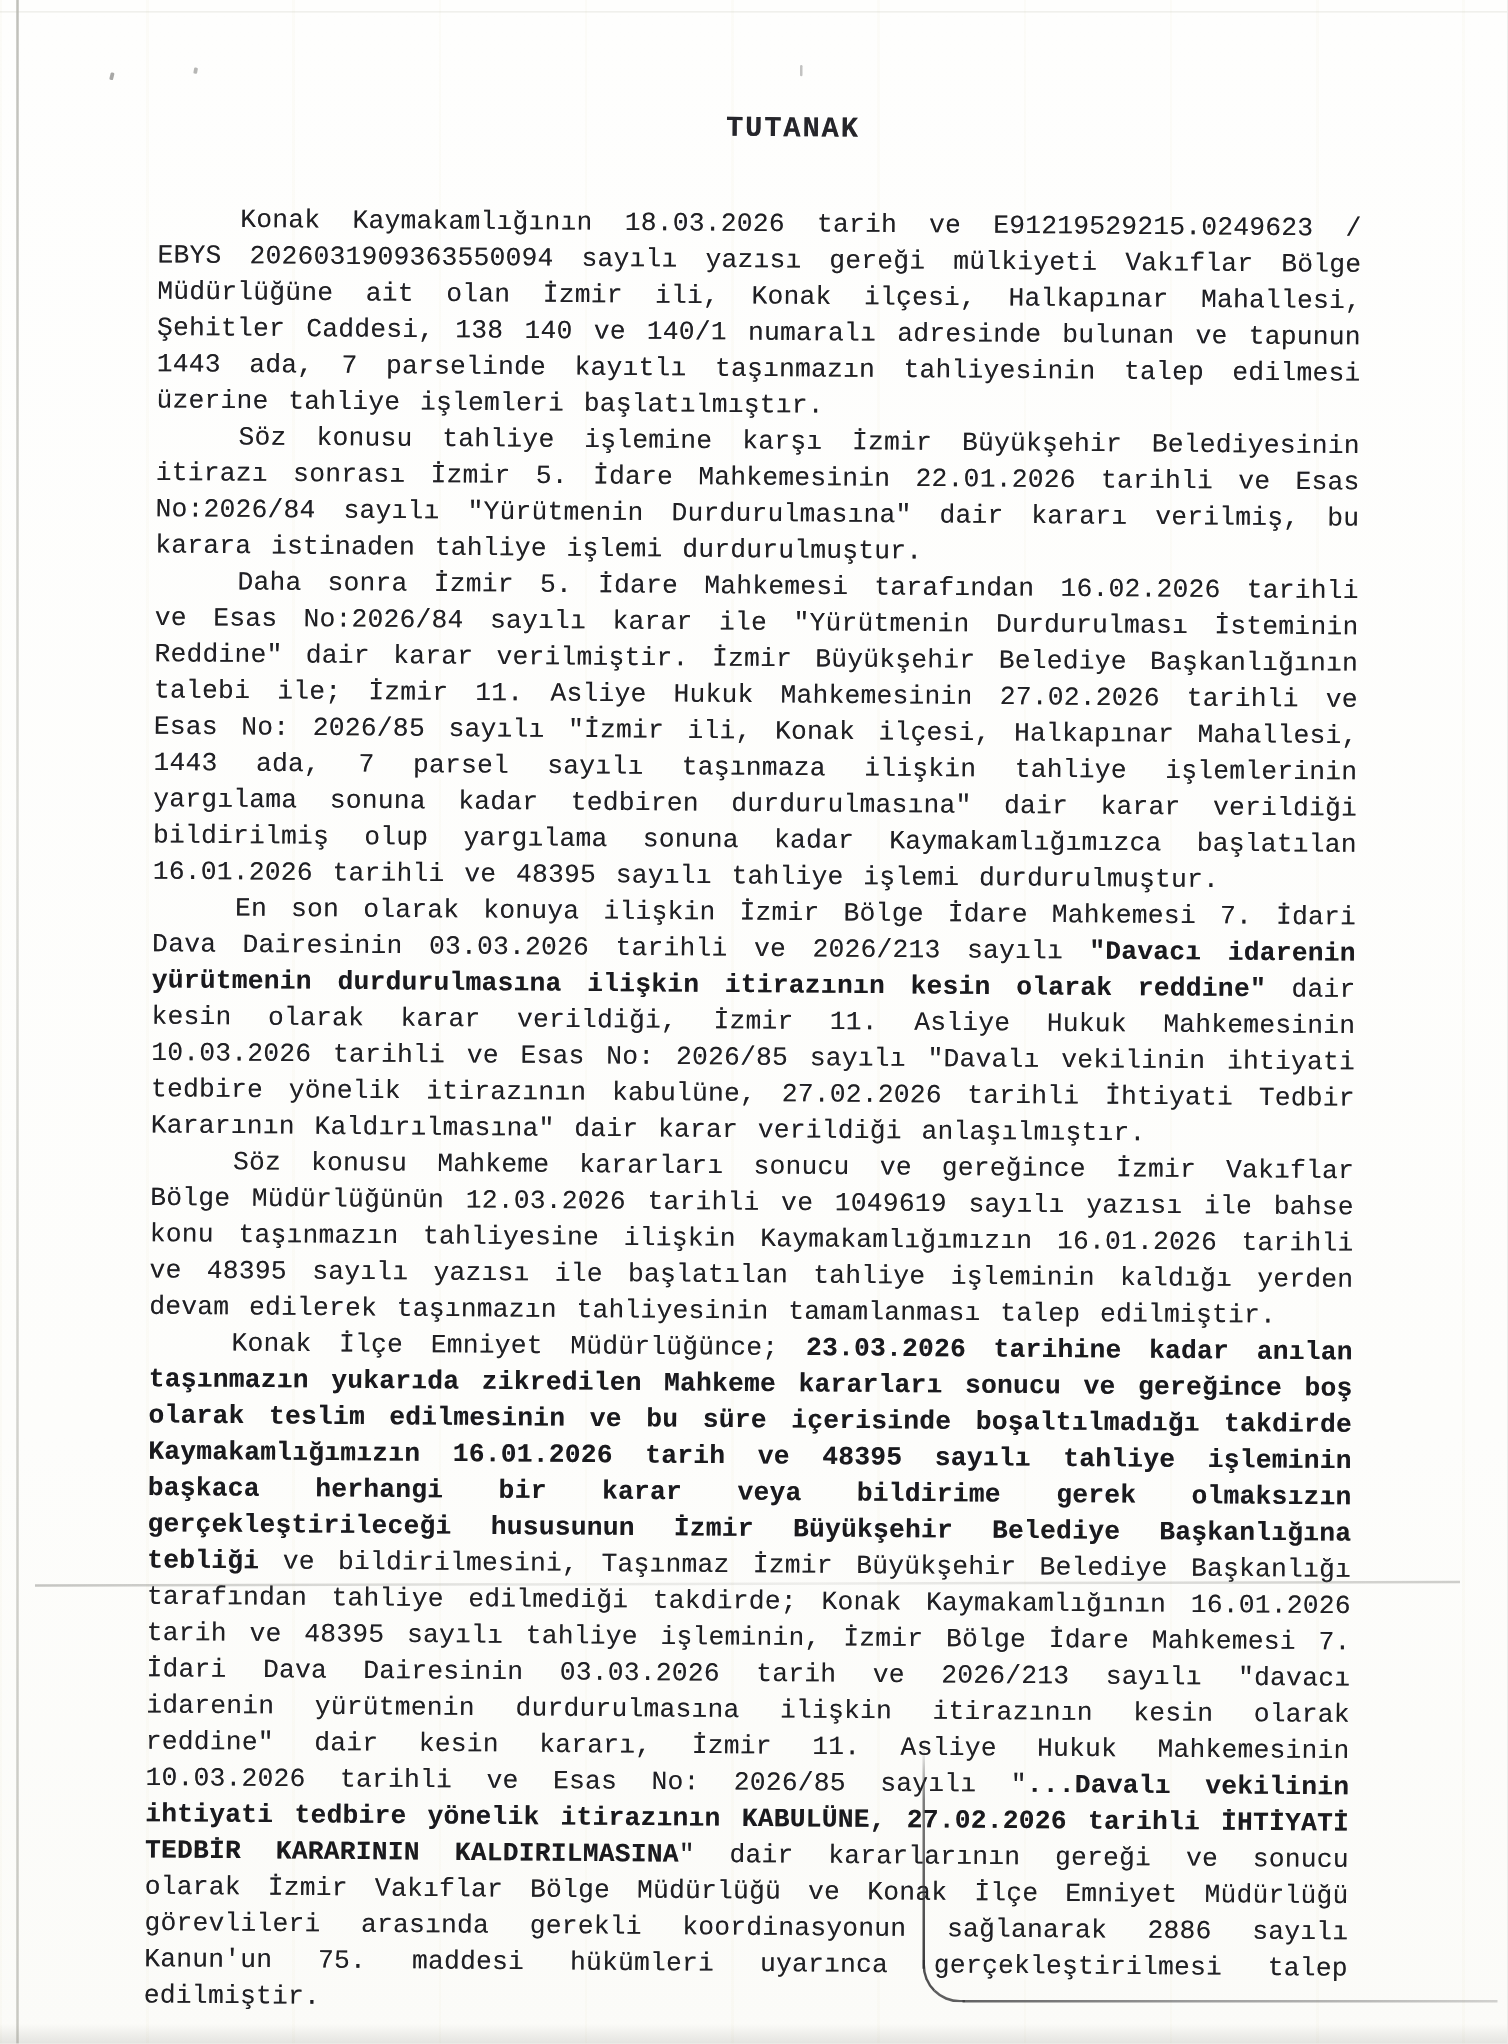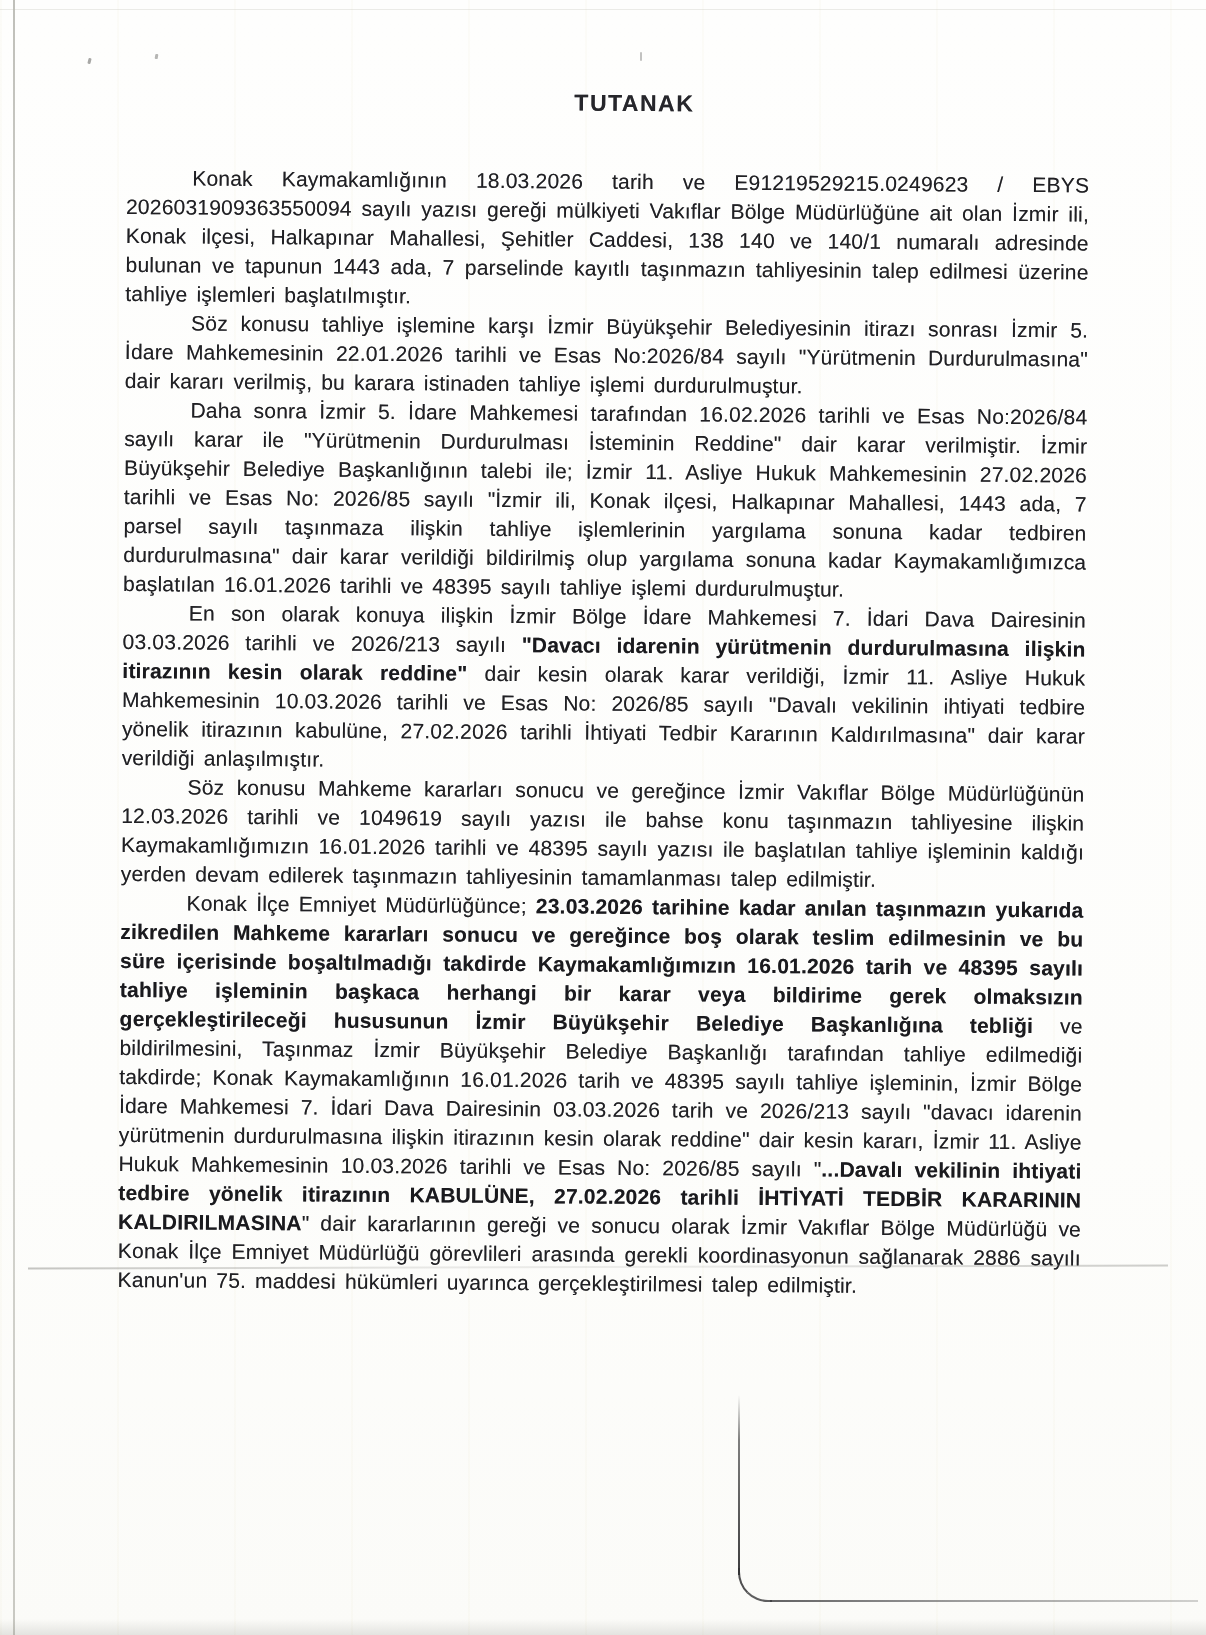--- a/index.html
+++ b/index.html
@@ -6,21 +6,21 @@
     margin: 0;
     padding: 0;
     background: #e8e8e6;
   }
   .page {
     position: relative;
     width: 1206px;
     height: 1635px;
     margin: 0 auto;
     background: linear-gradient(180deg, #fefefd 0%, #fdfdfb 70%, #fbfbf8 100%);
-    font-family: Liberation Sans, sans-serif;
+    font-family: Liberation Mono, monospace;
     color: #1e1e22;
     overflow: hidden;
   }
   
   .streaks {
     position: absolute;
     inset: 0;
     background: repeating-linear-gradient(90deg,
       rgba(215, 205, 155, 0.06) 0px, rgba(215, 205, 155, 0.06) 2px,
       rgba(0,0,0,0) 2px, rgba(0,0,0,0) 117px);

